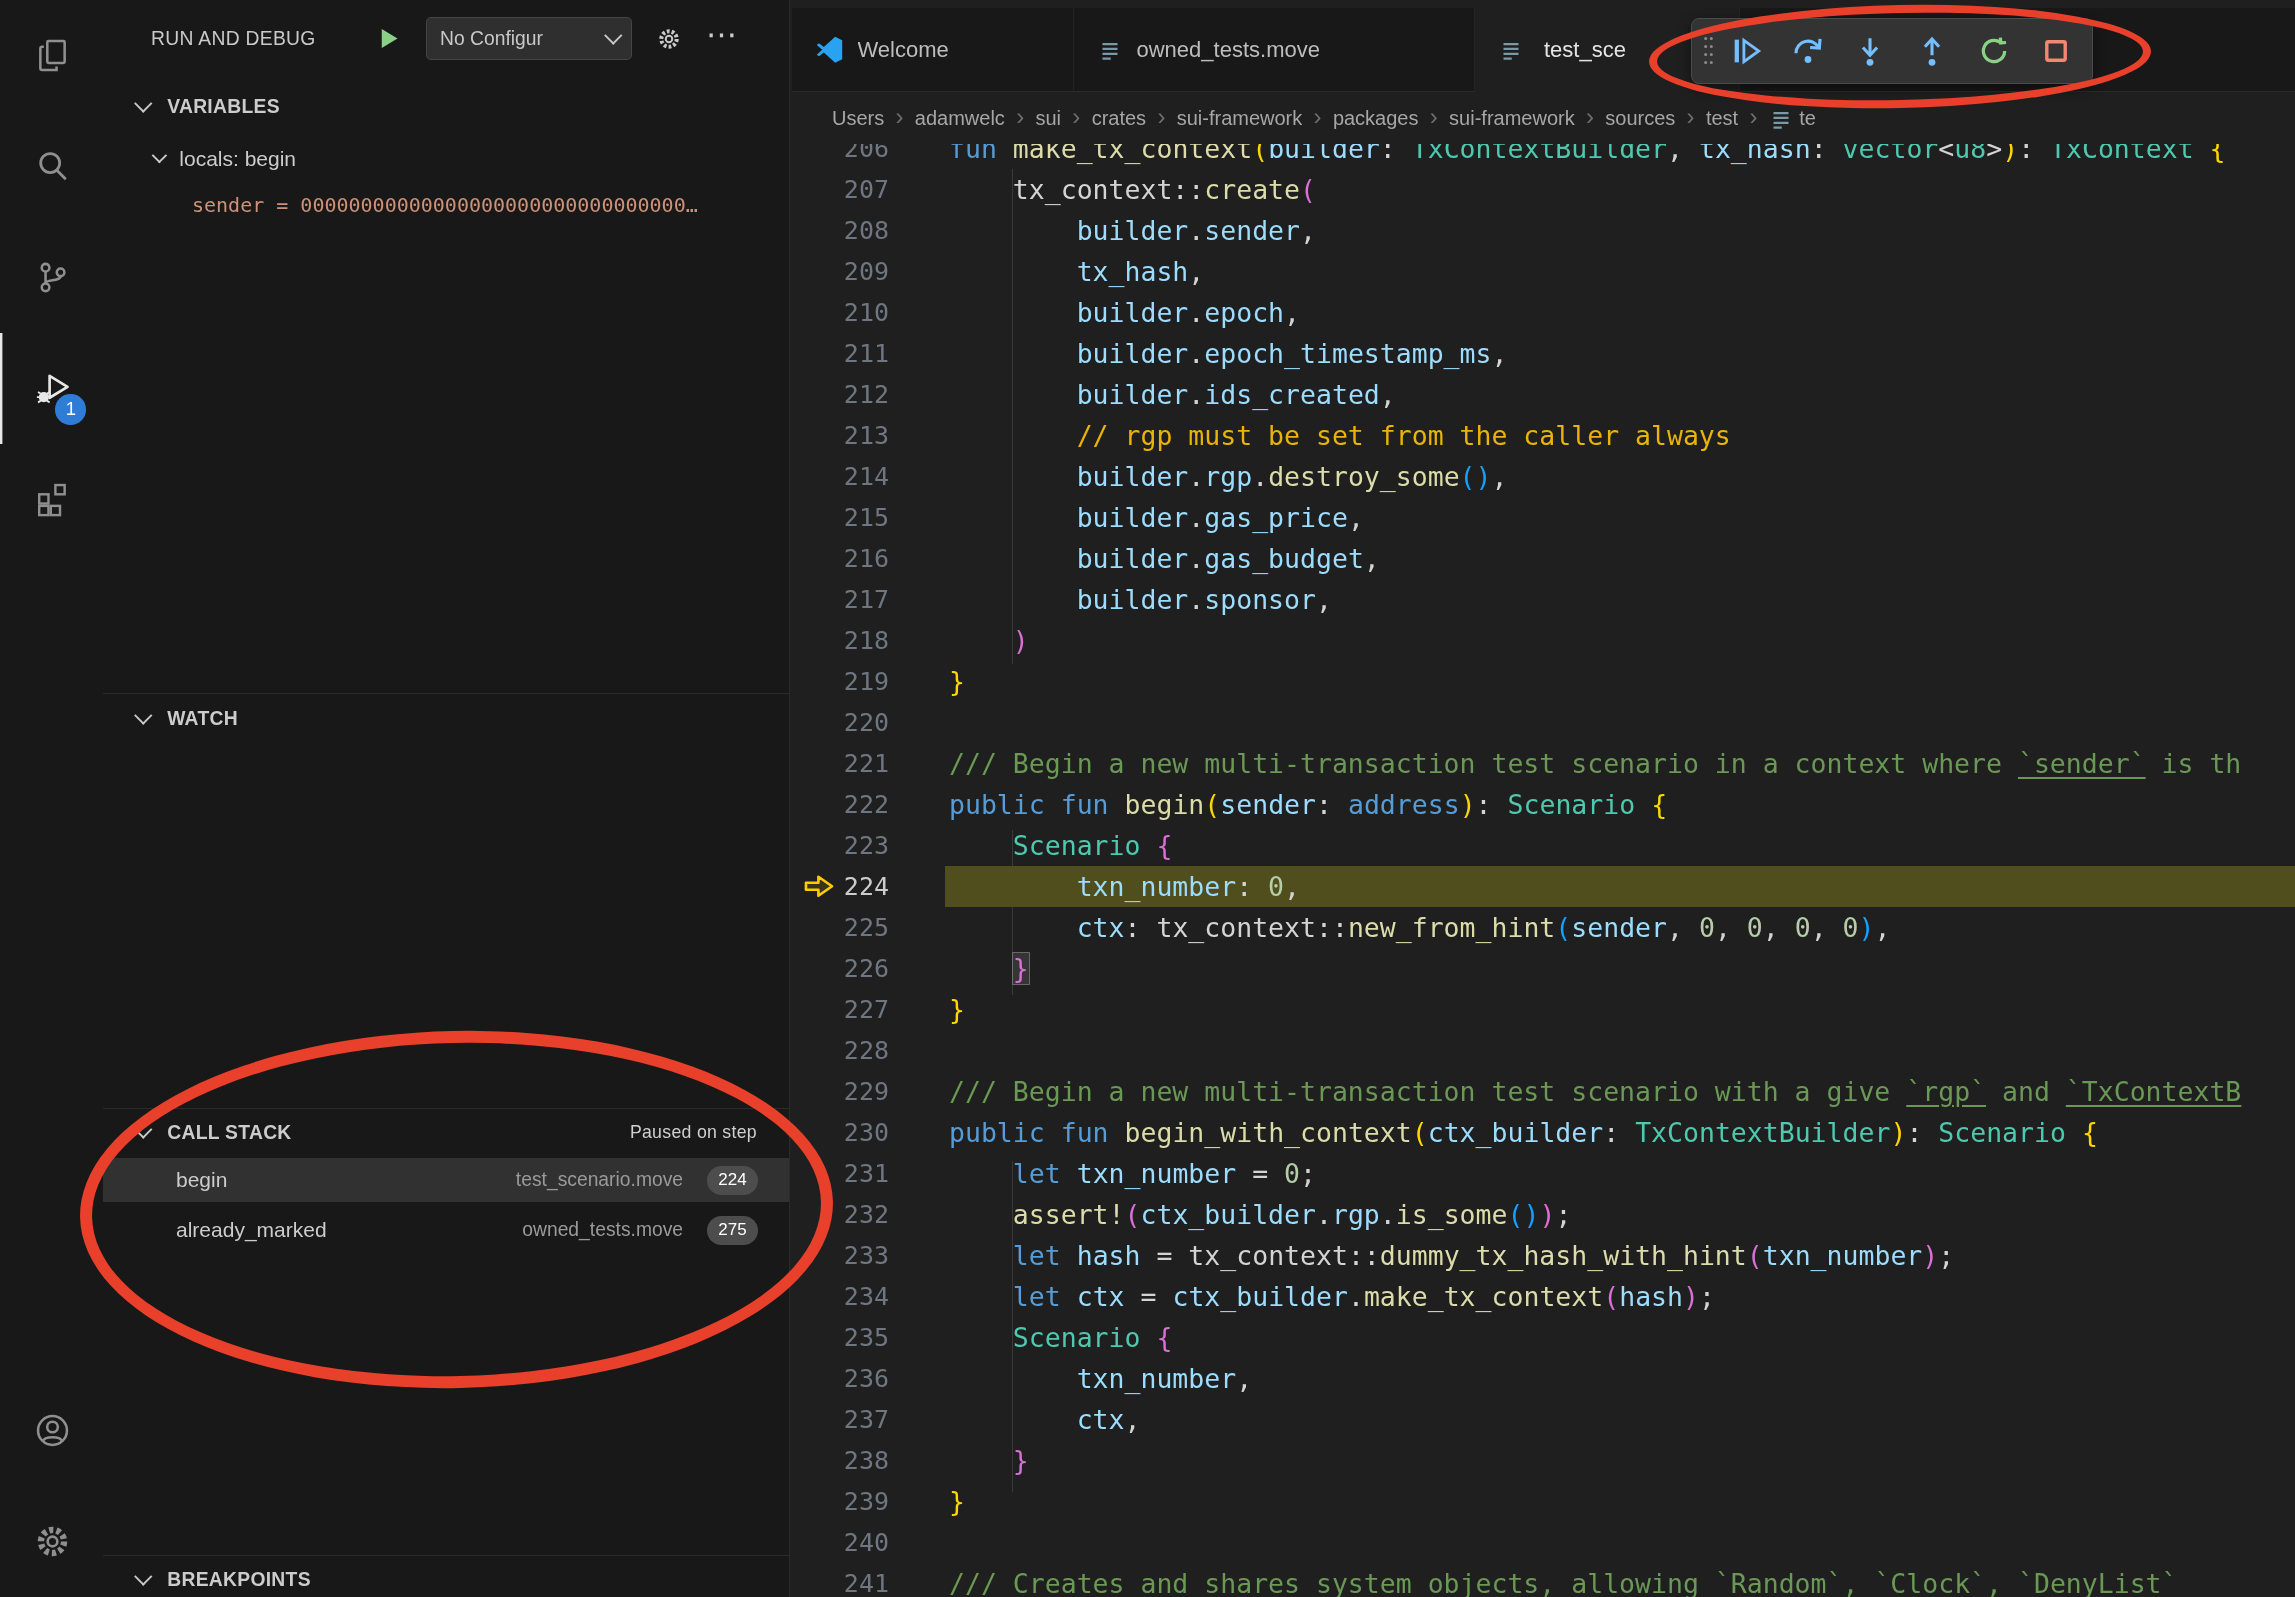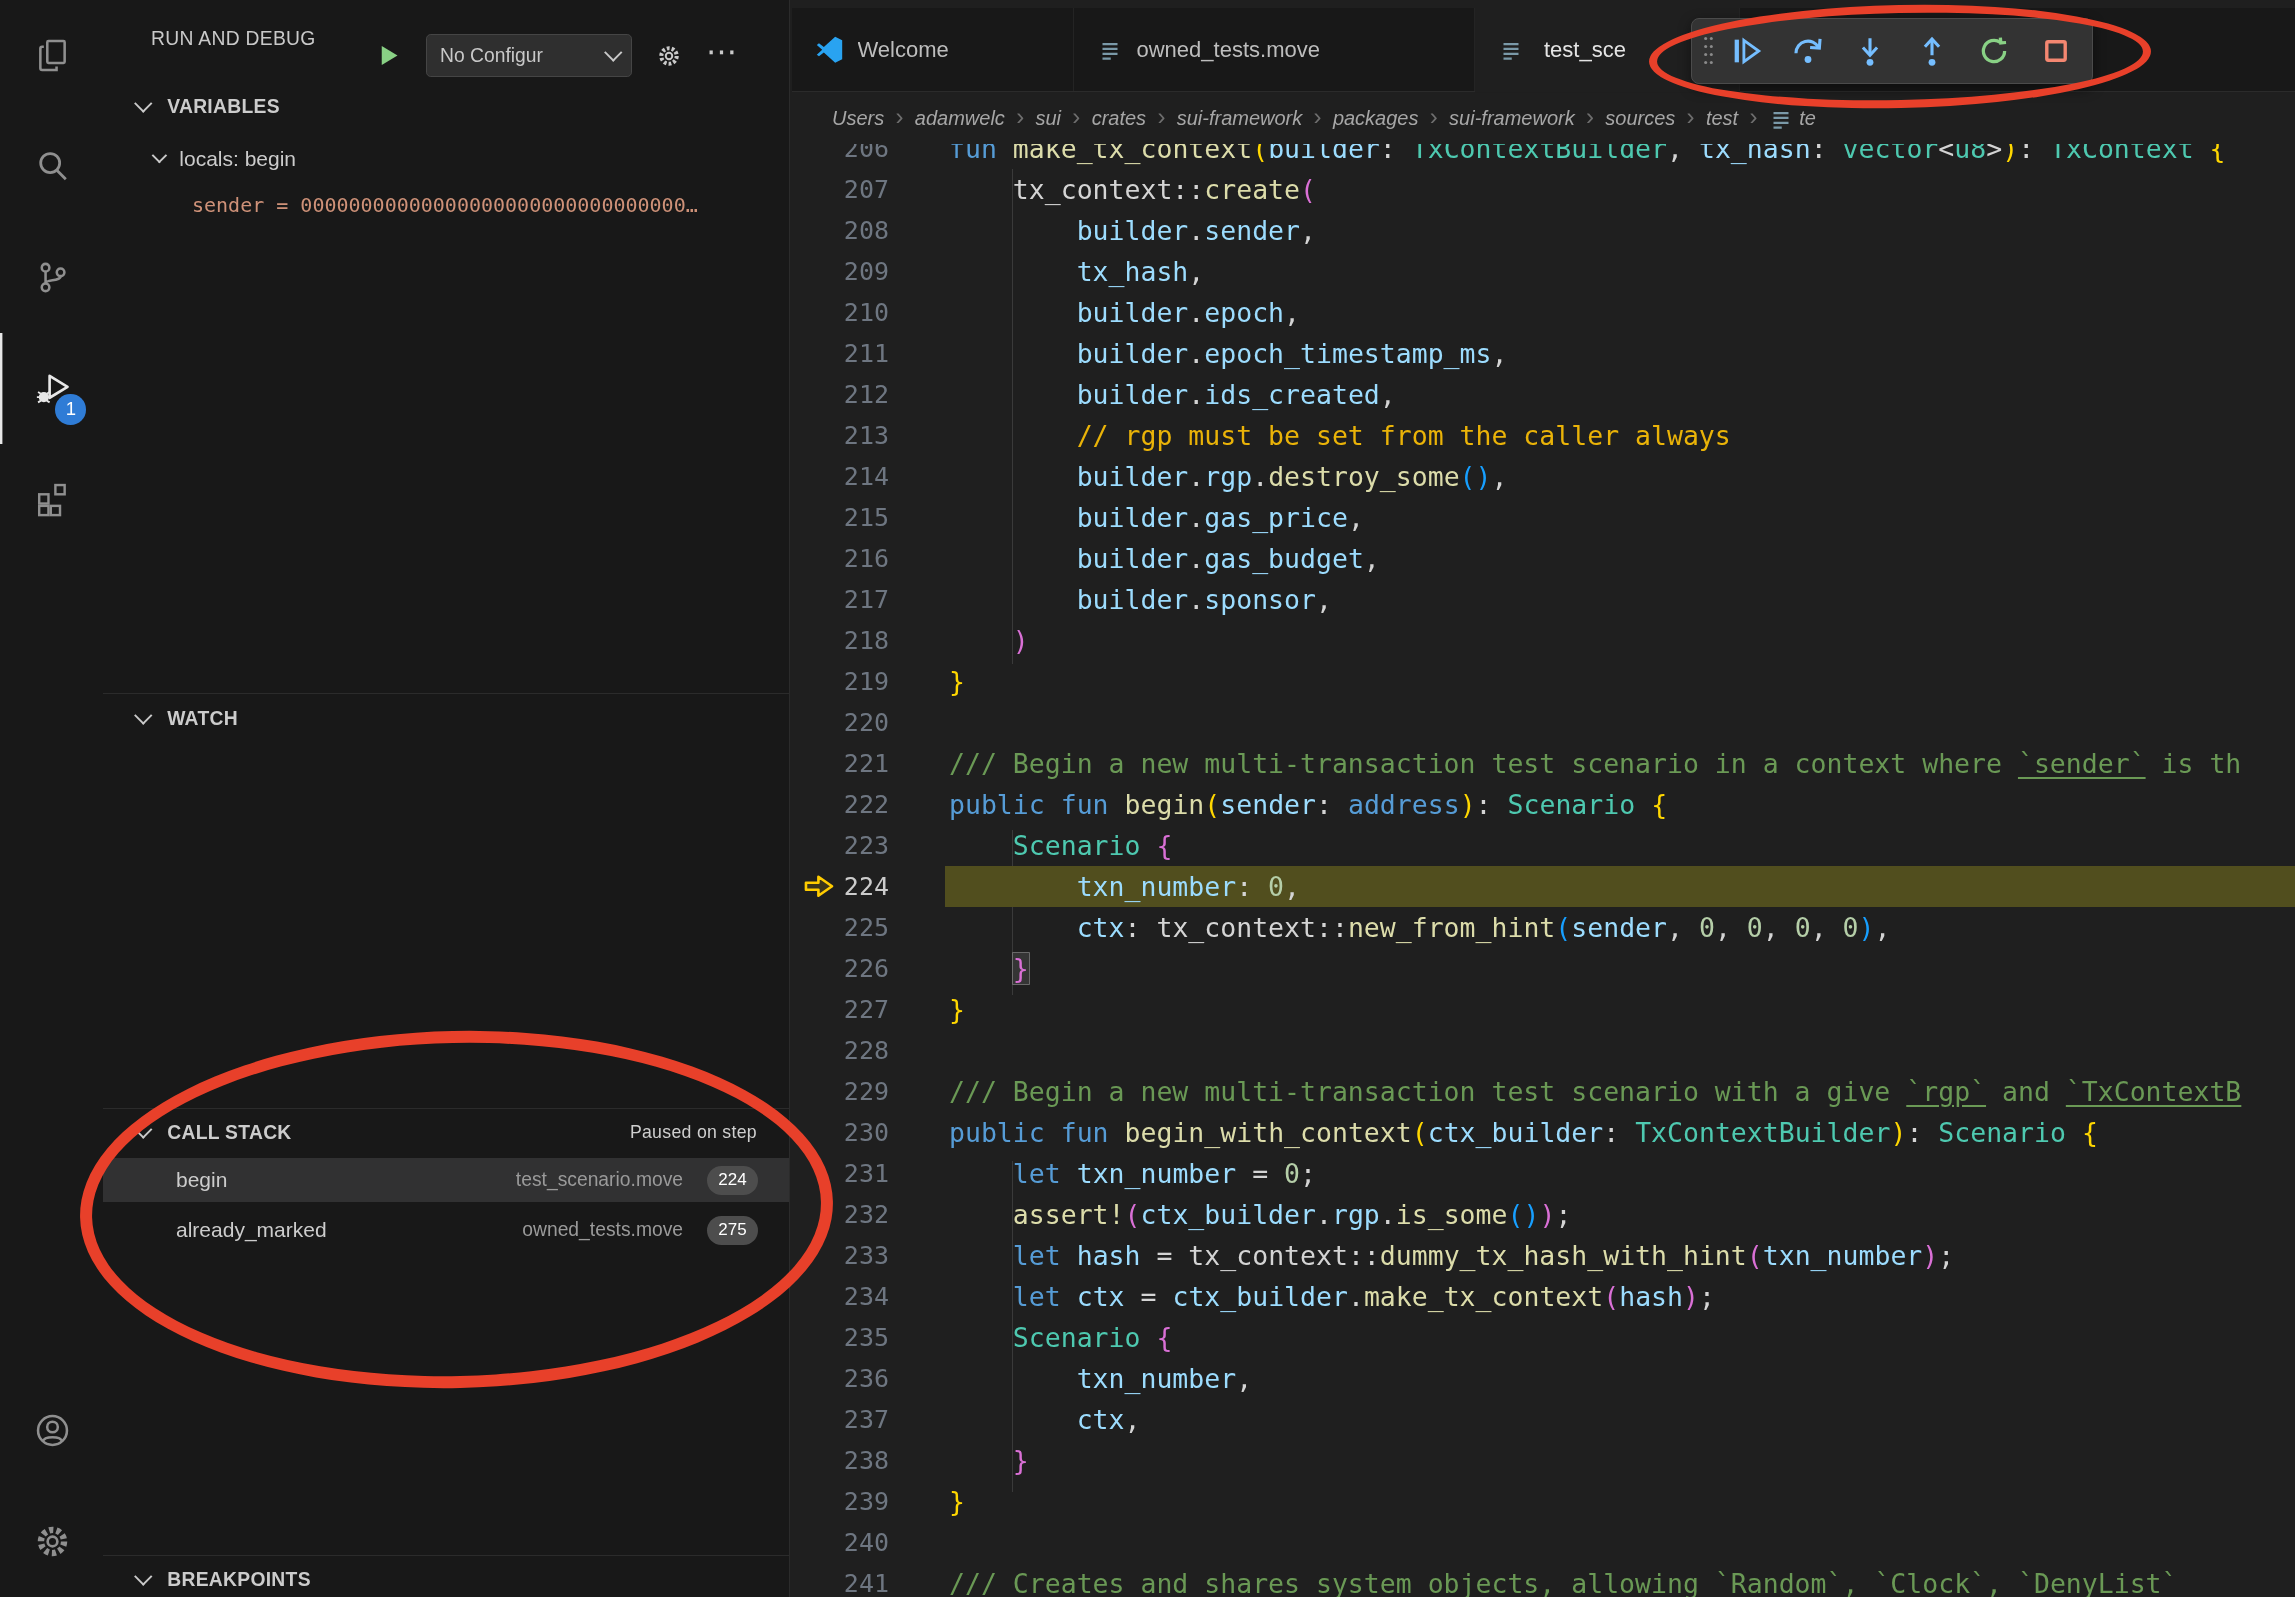--- a/index.html
+++ b/index.html
@@ -12,21 +12,21 @@
   #ab-bottom{margin-top:auto;}
   .ab-item{position:relative;height:111px;display:flex;align-items:center;justify-content:center;color:#8f8f8f;}
   .ab-item.active{color:#e7e7e7;box-shadow:inset 2.4px 0 0 #e7e7e7;}
   .ab-icon{display:flex;}
   .ab-badge{position:absolute;right:17.7px;bottom:19.3px;min-width:31px;height:31px;border-radius:15.3px;background:var(--badge_blue,#2f7cd6);color:#fff;font-size:18.5px;display:flex;align-items:center;justify-content:center;box-sizing:border-box;padding:0 4.8px;}
 
   
   .sidebar{position:absolute;left:103px;top:0;width:687px;height:100%;background:#181818;border-right:0.8px solid #2b2b2b;box-sizing:border-box;}
   .sb-header{position:absolute;top:0;left:0;right:0;height:77px;display:flex;align-items:center;padding-left:48px;}
   .sb-title{font-size:19.3px;color:#c9c9c9;letter-spacing:0.3px;white-space:nowrap;}
-  .sb-controls{position:absolute;left:272px;top:0;height:77px;display:flex;align-items:center;gap:24px;margin-top:17px;}
+  .sb-controls{position:absolute;left:272px;top:0;height:77px;display:flex;align-items:center;gap:24px;}
   .sb-play{display:flex;}
   .sb-dropdown{width:206px;height:43px;background:#2f2f2f;border:0.8px solid #454545;border-radius:4.8px;display:flex;align-items:center;padding:0 11.3px 0 13px;box-sizing:border-box;}
   .sb-dd-label{font-size:19.3px;color:#c8c8c8;white-space:nowrap;overflow:hidden;}
   .sb-dropdown .chev{margin-left:auto;}
   .sb-gear{display:flex;}
   .sb-more{font-size:31px;color:#c9c9c9;line-height:1;margin-top:-8px;}
 
   .chev{width:10.5px;height:10.5px;border-right:2.1px solid #c9c9c9;border-bottom:2.1px solid #c9c9c9;transform:rotate(45deg);display:inline-block;flex:none;margin-top:-5.6px;}
   .chev.sm{width:8.8px;height:8.8px;}
 
@@ -53,21 +53,21 @@
   .tab{display:flex;align-items:center;gap:14.5px;padding:0 24px;border-right:0.8px solid #242424;font-size:22px;color:#bdbdbd;box-sizing:border-box;overflow:hidden;}
   .tab:nth-child(1){width:282px;}
   .tab:nth-child(2){width:401px;}
   .tab:nth-child(3){width:265px;}
   .tab.active{background:#1f1f1f;color:#e4e4e4;box-shadow:0 1.6px 0 0 #1f1f1f;gap:21px;}
   .tab-icon{display:flex;flex:none;}
   .tab-label{white-space:nowrap;overflow:hidden;}
 
   .breadcrumbs{position:absolute;top:85px;left:0;right:0;height:51px;display:flex;align-items:center;padding-left:40px;gap:11.3px;font-size:20px;color:#a6a6a6;overflow:hidden;white-space:nowrap;}
   .bc-sep{color:#6e6e6e;font-size:24px;margin-top:-4px;flex:none;}
-  .bc-item{display:flex;align-items:center;gap:6.4px;flex:none;font-style:italic;}
+  .bc-item{display:flex;align-items:center;gap:6.4px;flex:none;}
   .bc-icon{display:flex;}
 
   .code{position:absolute;top:136px;left:0;right:0;bottom:0;overflow:hidden;}
   .code-lines{position:relative;margin-top:-16px;}
   .cl{position:relative;height:41px;display:flex;align-items:center;font-family:"DejaVu Sans Mono",monospace;font-size:26.5px;}
   .ln{flex:none;width:97px;text-align:right;color:#6e7681;font-size:25px;}
   .cl.current .ln{color:#cccccc;}
   .cl.current::before{content:"";position:absolute;left:153px;right:0;top:0;bottom:0;background:var(--current_line_bg,#514e1e);}
   .lt{flex:none;padding-left:60px;white-space:pre;position:relative;z-index:1;}
   .lt span{white-space:pre;}

